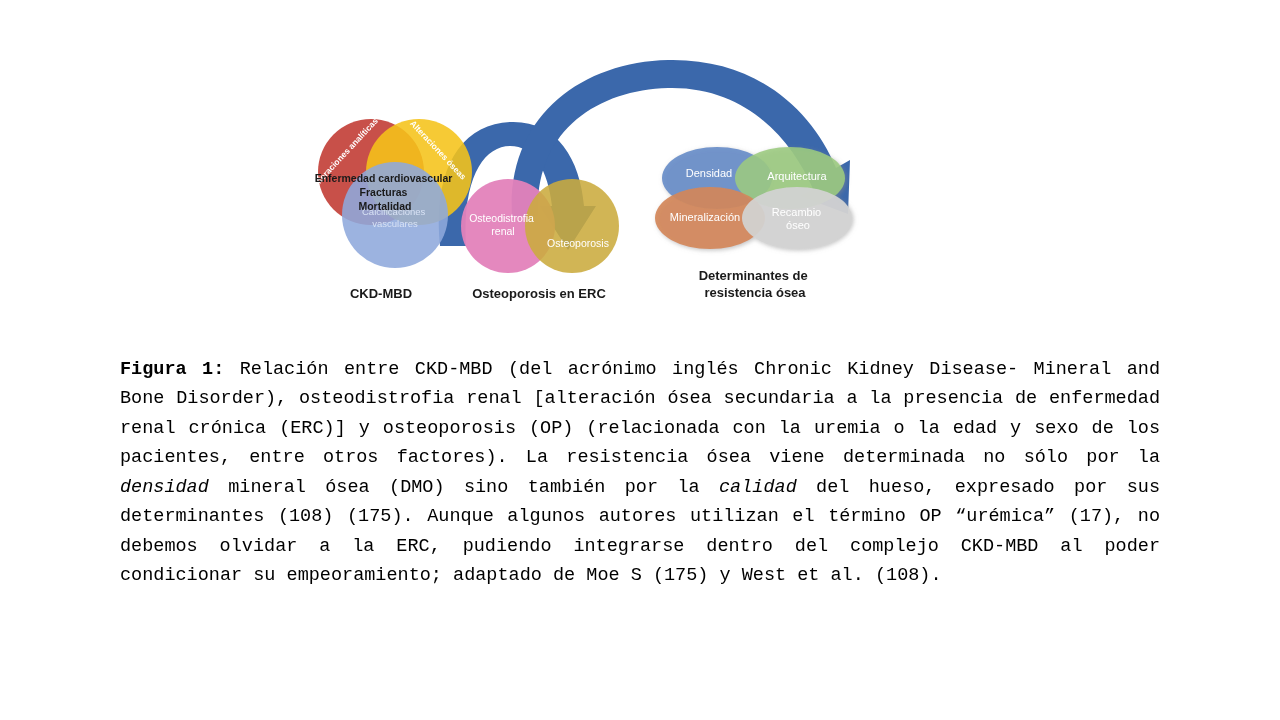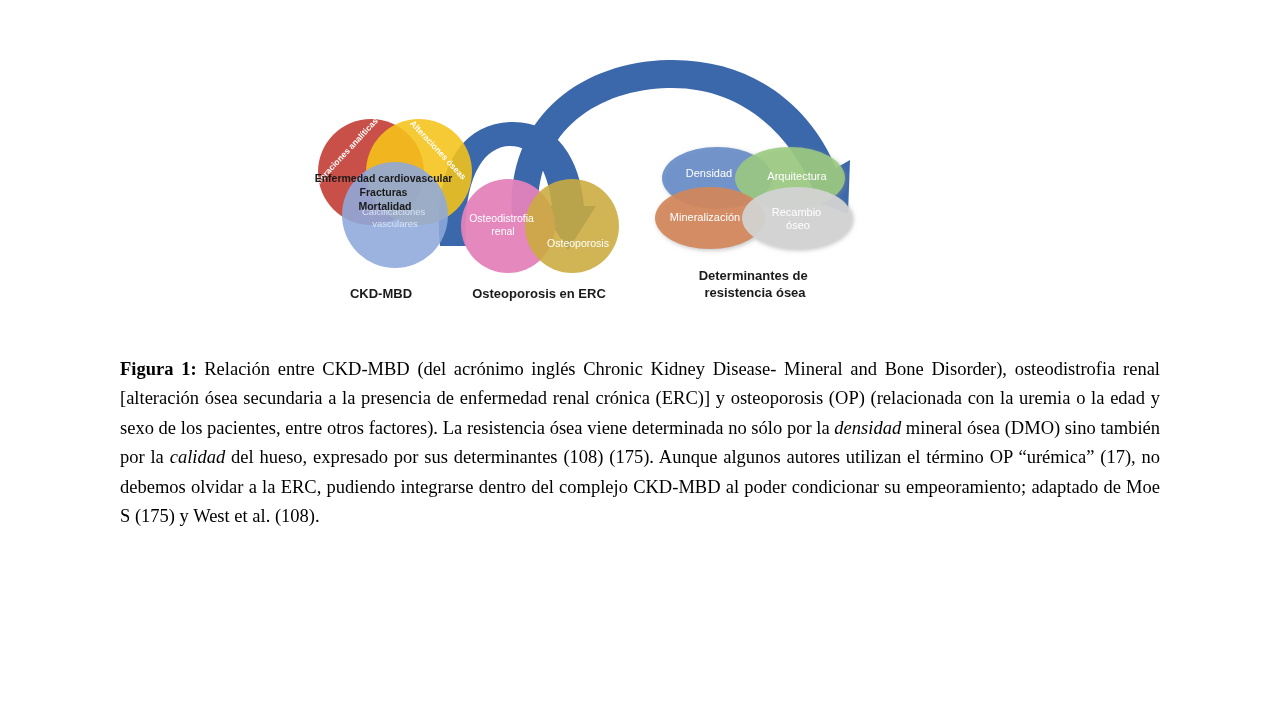--- a/index.html
+++ b/index.html
@@ -35,21 +35,21 @@
     left: 0;
     top: 0;
   }
 
   
   #caption {
     position: absolute;
     left: 120px;
     top: 336px;
     width: 1040px;
-    font-family: Liberation Serif, serif;
+    font-family: Liberation Mono, monospace;
     font-size: 18.5px;
     line-height: 29.5px;
     color: #000000;
     text-align: justify;
     text-justify: inter-word;
   }
   #caption .lead {
     font-weight: bold;
   }
   #caption .ital {

